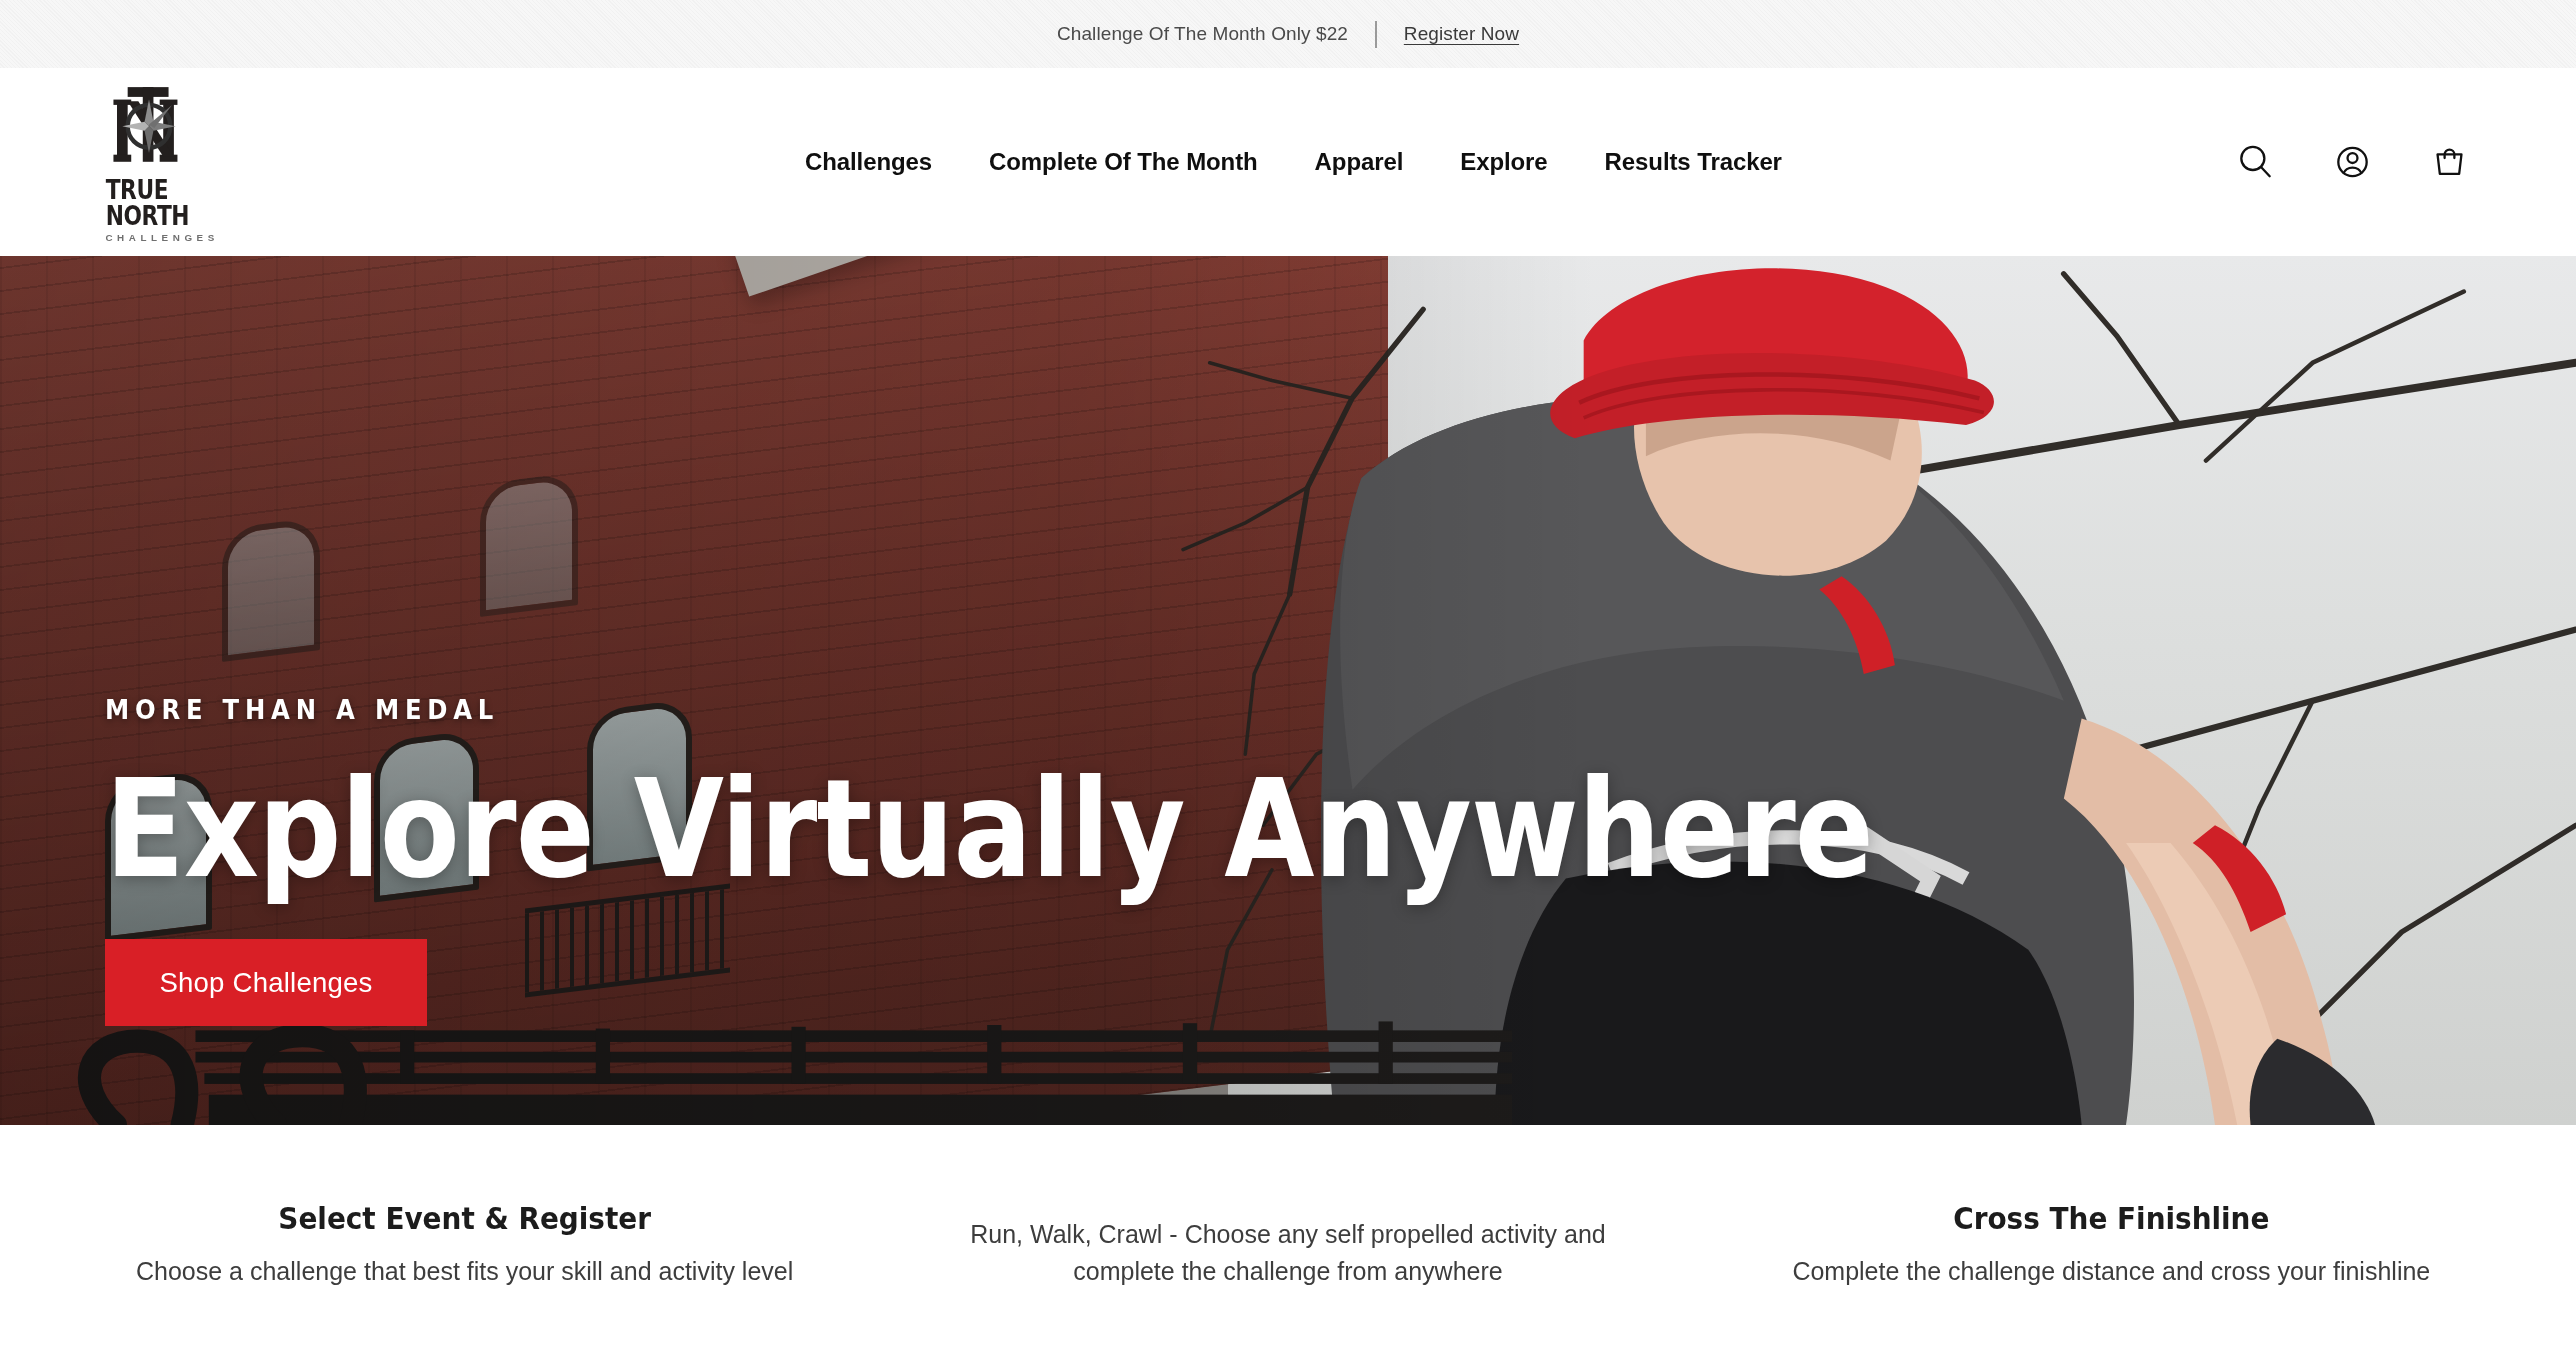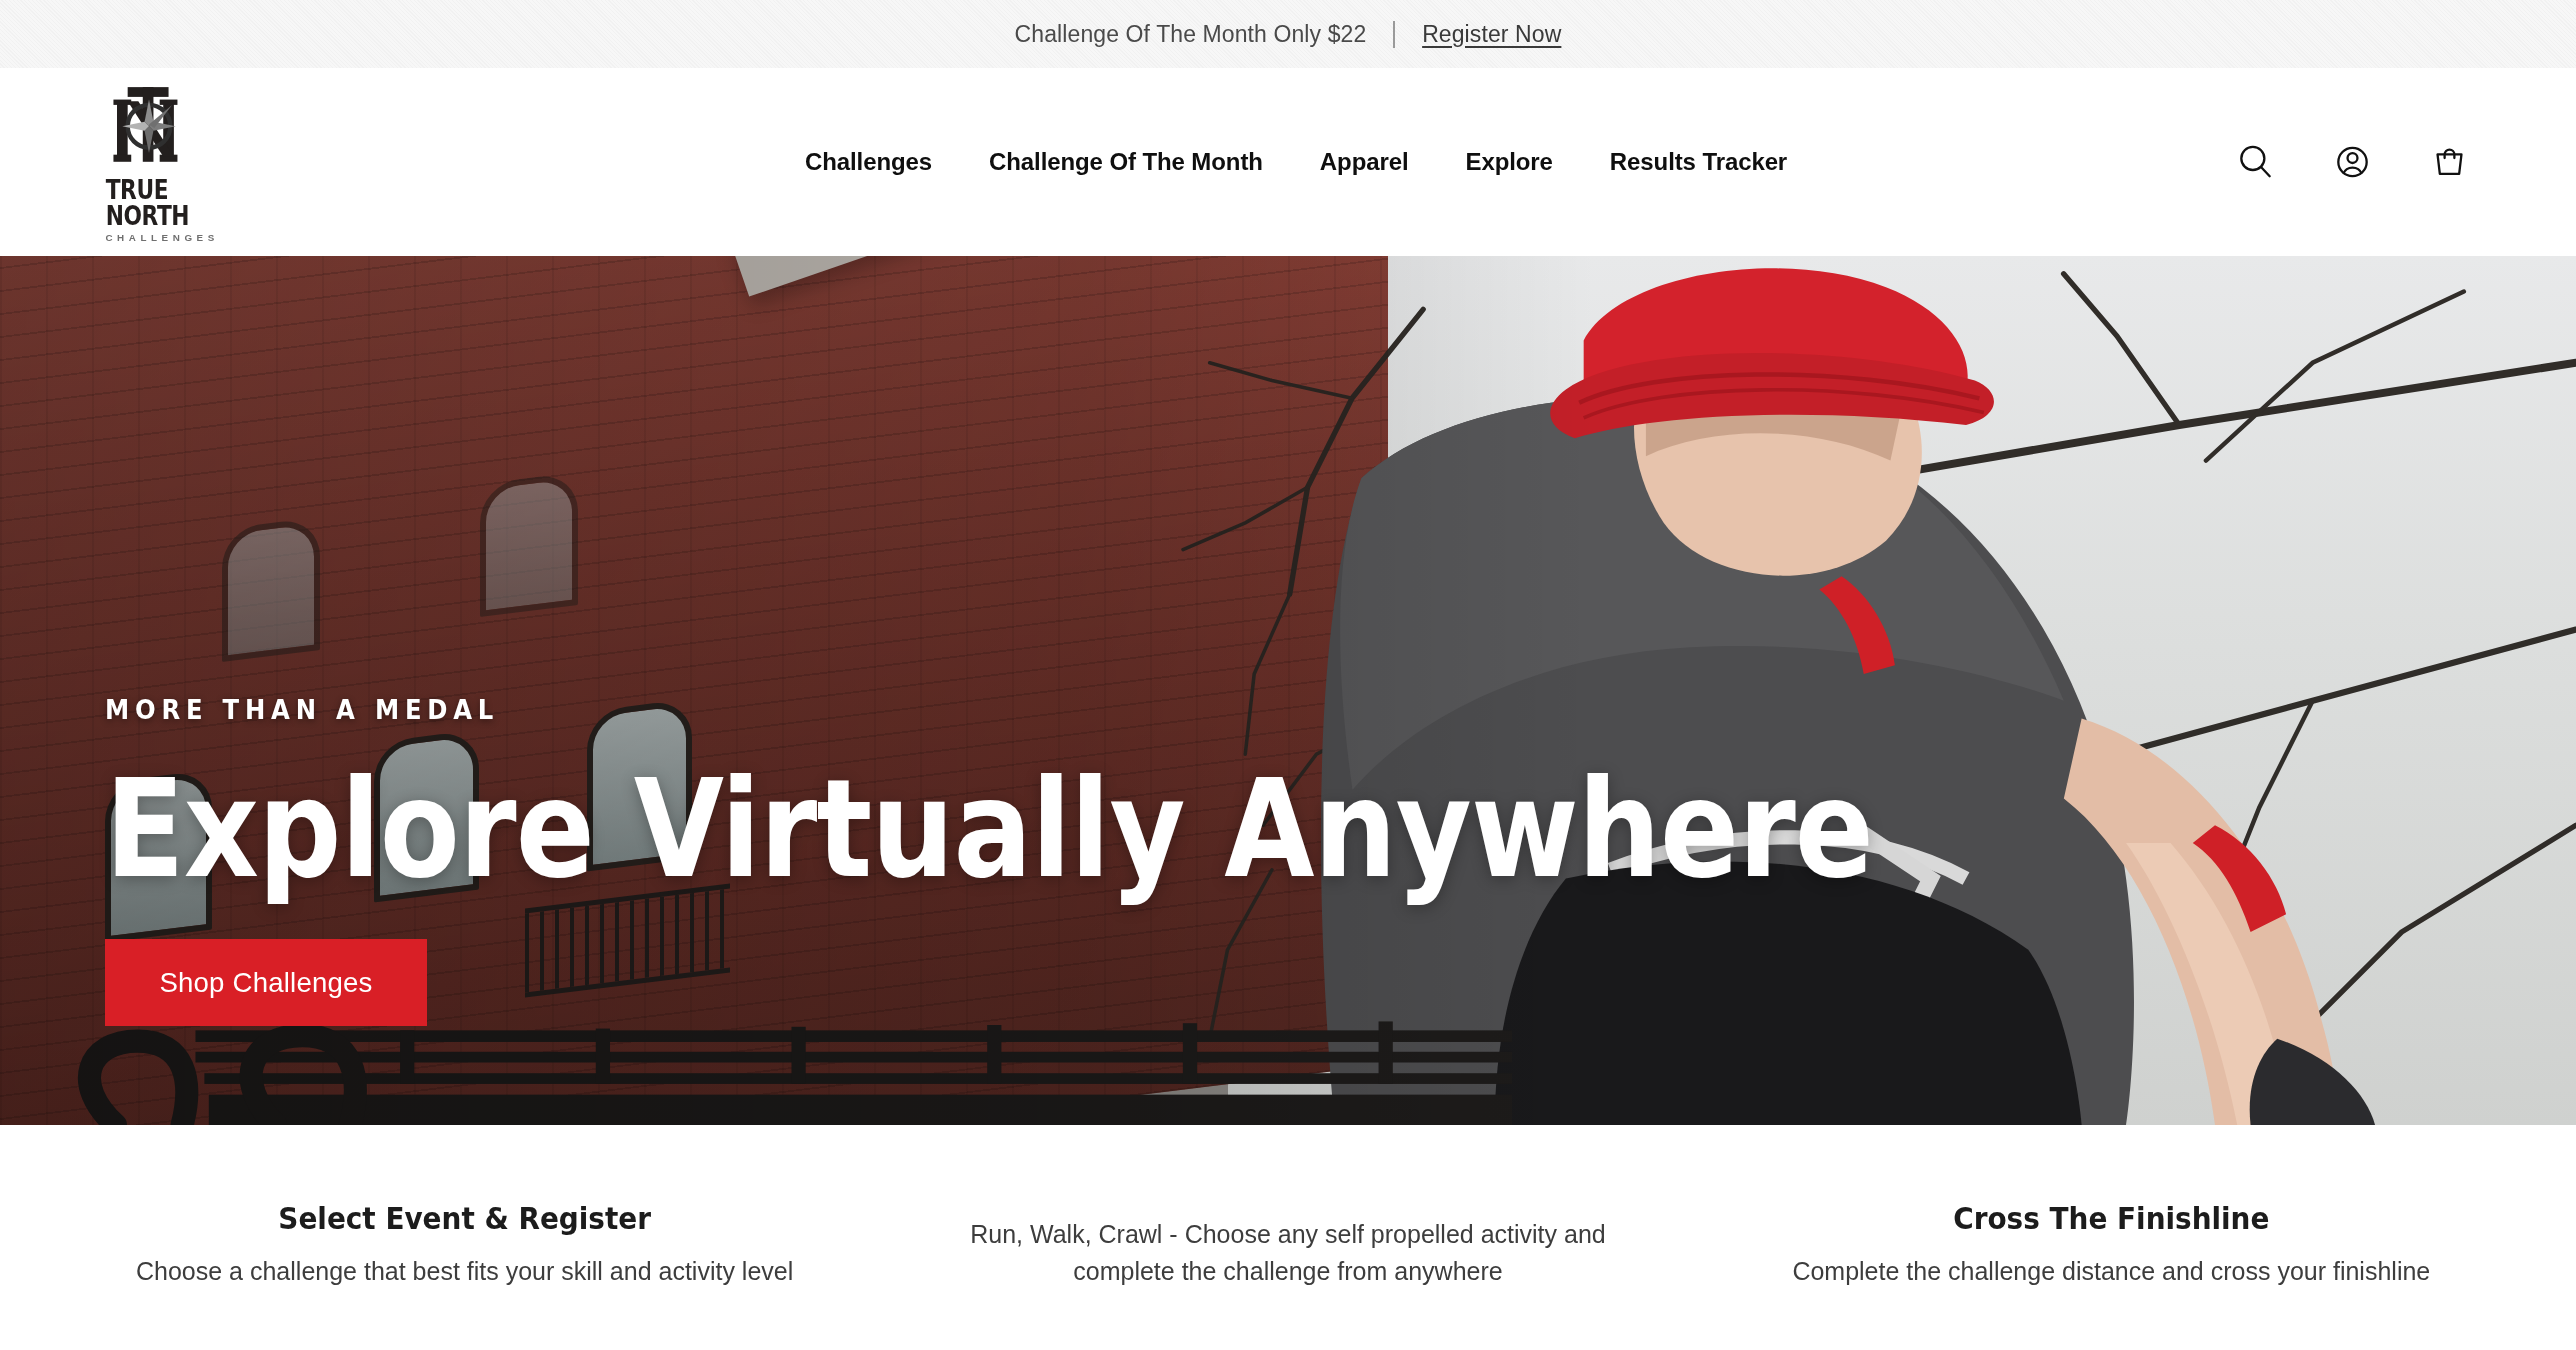--- a/index.html
+++ b/index.html
@@ -12,21 +12,21 @@
     -webkit-font-smoothing:antialiased;
   }
 
   
   .announce{
     height:68px; width:100%;
     background:
       repeating-linear-gradient(45deg, rgba(0,0,0,.022) 0 0.9px, rgba(0,0,0,0) 0.9px 2.7px),
       #f7f7f7;
     display:flex; align-items:center; justify-content:center;
-    font-size:23px; color:#4a4a4a; letter-spacing:0.1px;
+    font-size:19px; color:#4a4a4a; letter-spacing:0.1px;
   }
   .announce .a-text{ white-space:nowrap; }
   .announce .a-div{
     display:inline-block; width:1.8px; height:27px;
     background:#9a9a9a; margin:0 27px; vertical-align:middle;
   }
   .announce .a-link{
     color:#3a3a3a; text-decoration:underline; text-underline-offset:3.6px;
     cursor:pointer; white-space:nowrap;
   }
@@ -226,21 +226,21 @@
 
       <polygon points="80,26 58,46 52,54 30,74 52,54 58,46" fill="#9b9b9b"></polygon>
       <polygon points="80,26 60,52 54,48" fill="#707070"></polygon>
     </svg>
     <div class="logo-word">TRUE NORTH</div>
     <div class="logo-sub">CHALLENGES</div>
   </div>
 
   <nav class="nav">
     <a>Challenges</a>
-    <a>Challenge Of The Month</a>
+    <a>Complete Of The Month</a>
     <a>Apparel</a>
     <a>Explore</a>
     <a>Results Tracker</a>
   </nav>
 
   <div class="hdr-icons">
     <svg class="ic" viewBox="0 0 44 44">
       <circle cx="19" cy="18" r="13" fill="none" stroke="#111" stroke-width="2.6"></circle>
       <line x1="28.5" y1="28" x2="38" y2="38" stroke="#111" stroke-width="2.6" stroke-linecap="round"></line>
     </svg>

